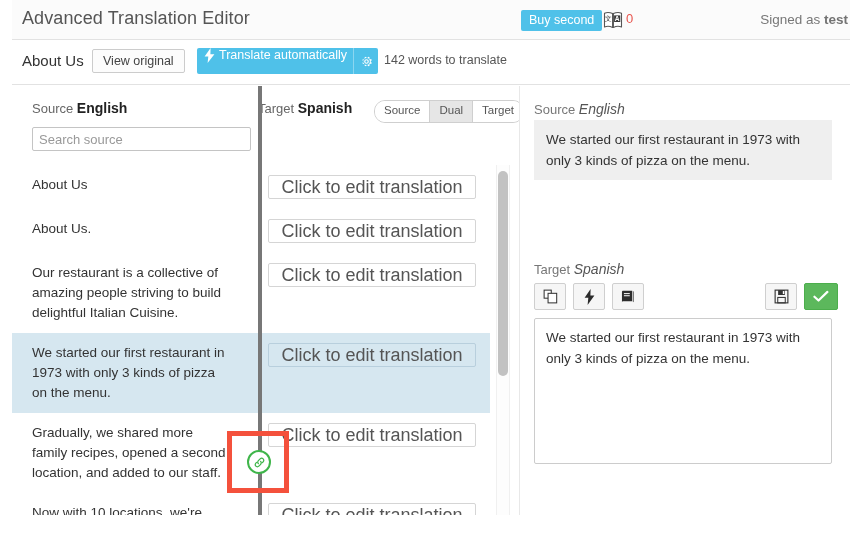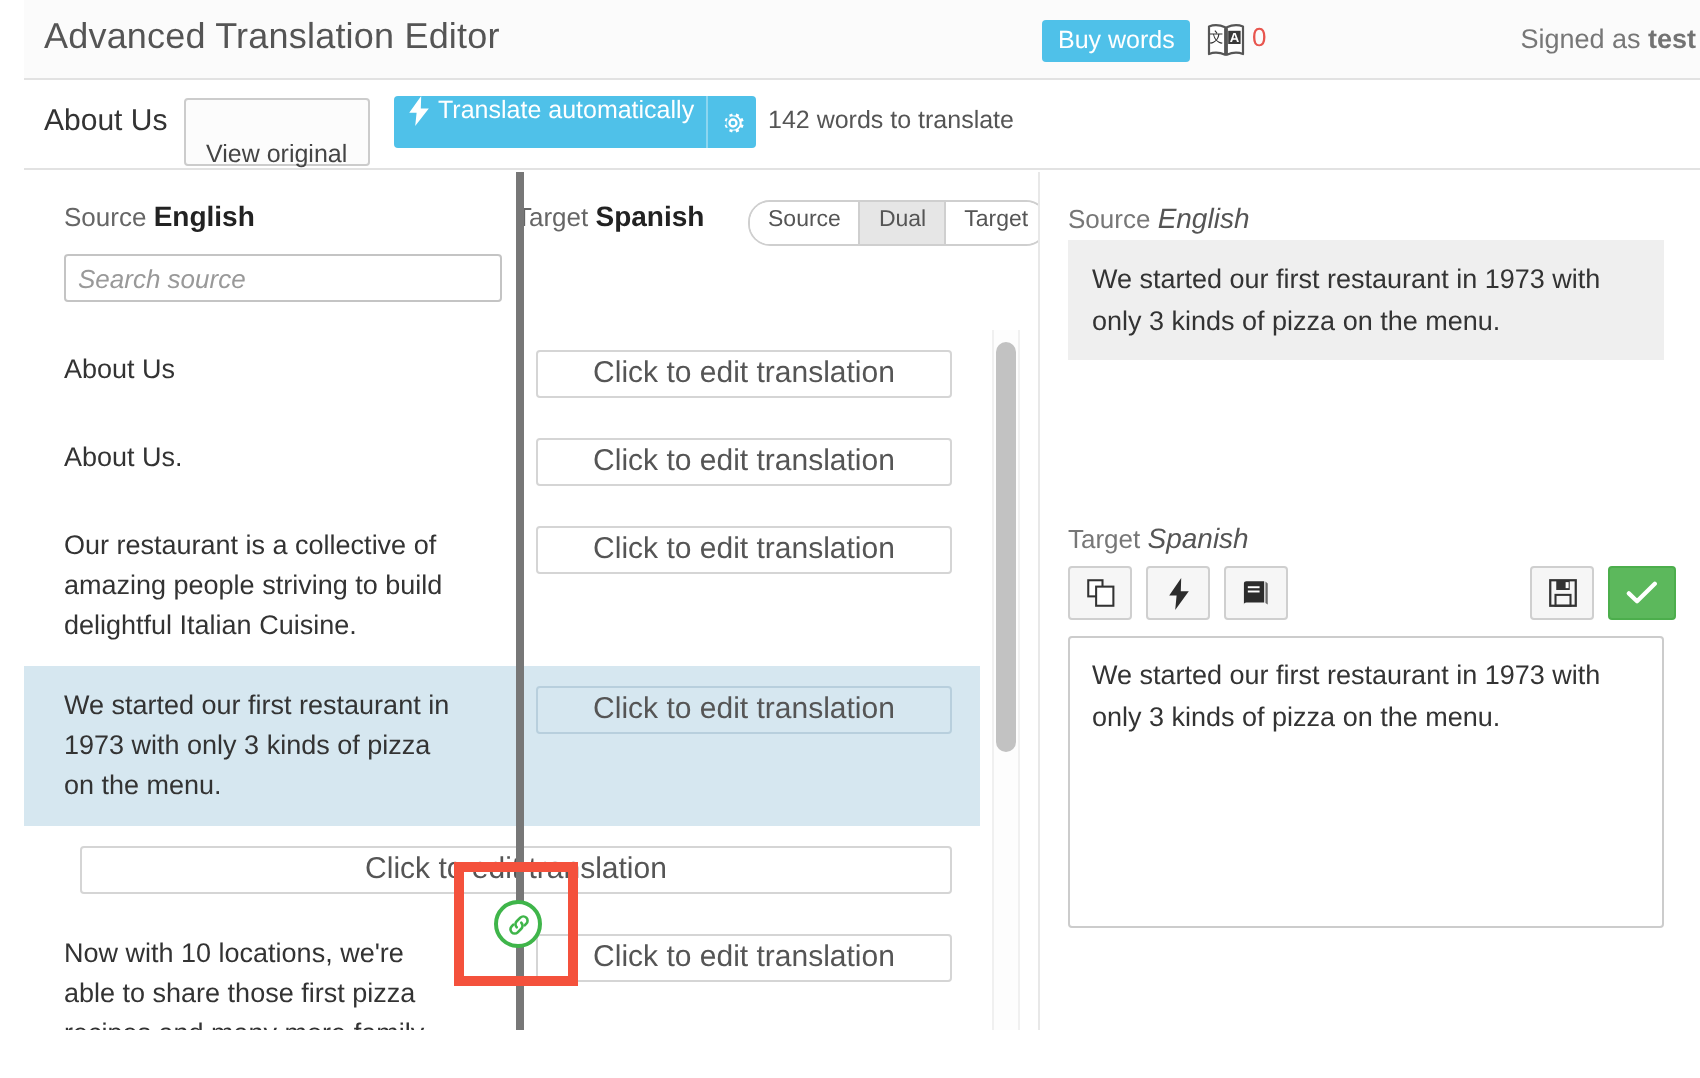--- a/index.html
+++ b/index.html
@@ -90,21 +90,21 @@
     position: absolute;
     left: 10px; top: 12px;
     font-size: 15px;
     color: #333333;
     white-space: nowrap;
   }
   .view-original-btn {
     position: absolute;
     left: 80px; top: 9px;
     height: 24px;
-    padding: 16px 10px;
+    padding: 0 10px;
     background: #fcfcfc;
     border: 1px solid #cccccc;
     border-radius: 2px;
     color: #444444;
     font-size: 12.5px;
     line-height: 22px;
     cursor: pointer;
     white-space: nowrap;
     font-family: "Liberation Sans", sans-serif;
   }
@@ -216,21 +216,20 @@
     width: 219px; height: 24px;
     box-sizing: border-box;
     border: 1px solid #c4c4c4;
     border-radius: 2px;
     font-size: 13px;
     color: #333333;
     padding: 0 6px;
     background: #ffffff;
     font-family: "Liberation Sans", sans-serif;
     outline: none;
-    font-style: italic;
   }
   .search-source::placeholder { color: #999999; }
 
   
   .seg-list {
     position: absolute;
     left: 0; top: 79px;
     width: 508px; height: 374px;
     overflow: hidden;
   }
@@ -264,21 +263,21 @@
   .seg-tgt {
     flex: 1;
     box-sizing: border-box;
     padding: 10px 14px 10px 8px;
   }
   .edit-box {
     height: 22px;
     border: 1px solid #d5d5d5;
     background: transparent;
     border-radius: 2px;
-    font-size: 15px;
+    font-size: 18px;
     color: #555555;
     text-align: center;
     line-height: 22px;
     cursor: pointer;
     white-space: nowrap;
     overflow: hidden;
   }
   .seg-row.selected .edit-box { border-color: #b8cfdd; }
 
   
@@ -426,21 +425,21 @@
   }
 </style>
 </head>
 <body>
 
 <div id="app">
 
   <div class="topbar">
     <div class="app-title">Advanced Translation Editor</div>
 
-    <button class="buy-words-btn">Buy words</button>
+    <button class="buy-words-btn">Buy second</button>
 
     <div class="dict-icon-wrap">
       <svg width="22" height="22" viewBox="0 0 22 22" aria-hidden="true">
         <path d="M2.5 4.2 C5 3.2 8 3.4 10.6 4.6 L10.6 18.4 C8 17.2 5 17.0 2.5 18.0 Z" fill="#ffffff" stroke="#555555" stroke-width="1.1" stroke-linejoin="round"></path>
         <path d="M19.5 4.2 C17 3.2 14 3.4 11.4 4.6 L11.4 18.4 C14 17.2 17 17.0 19.5 18.0 Z" fill="#ffffff" stroke="#555555" stroke-width="1.1" stroke-linejoin="round"></path>
         <text x="6.3" y="12.2" font-size="7" font-family="'DejaVu Sans', sans-serif" fill="#333333" text-anchor="middle">文</text>
         <rect x="12.1" y="6.4" width="6.2" height="6.6" fill="#3a3a3a"></rect>
         <text x="15.2" y="12.0" font-size="6.6" font-family="'Liberation Sans', sans-serif" fill="#ffffff" text-anchor="middle" font-weight="bold">A</text>
       </svg>
     </div>
@@ -517,20 +516,21 @@
 
         <div class="seg-row selected">
           <div class="seg-src">We started our first restaurant in 1973 with only 3 kinds of pizza on the menu.</div>
           <div class="seg-divider-cell"></div>
           <div class="seg-tgt">
             <div class="edit-box">Click to edit translation</div>
           </div>
         </div>
 
         <div class="seg-row">
+          <div class="seg-src">Gradually, we shared more family recipes, opened a second location, and added to our staff.</div>
           <div class="seg-divider-cell"></div>
           <div class="seg-tgt">
             <div class="edit-box">Click to edit translation</div>
           </div>
         </div>
 
         <div class="seg-row">
           <div class="seg-src">Now with 10 locations, we're able to share those first pizza recipes and many more family favorites with patrons all over the country.</div>
           <div class="seg-divider-cell"></div>
           <div class="seg-tgt">

